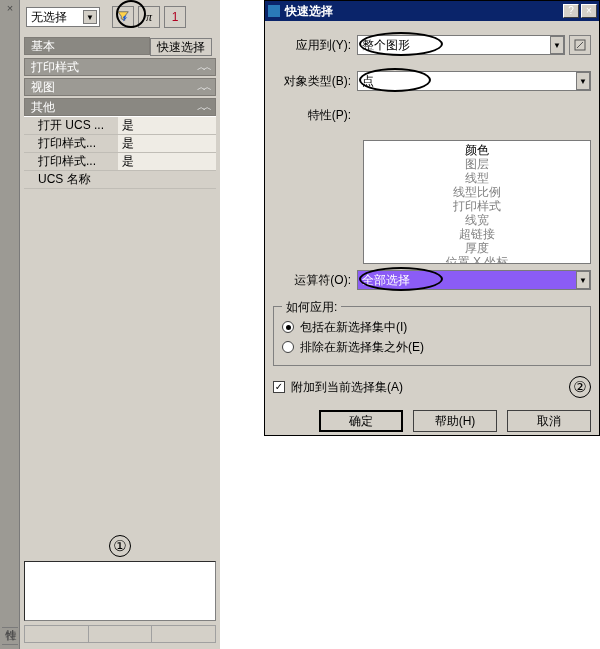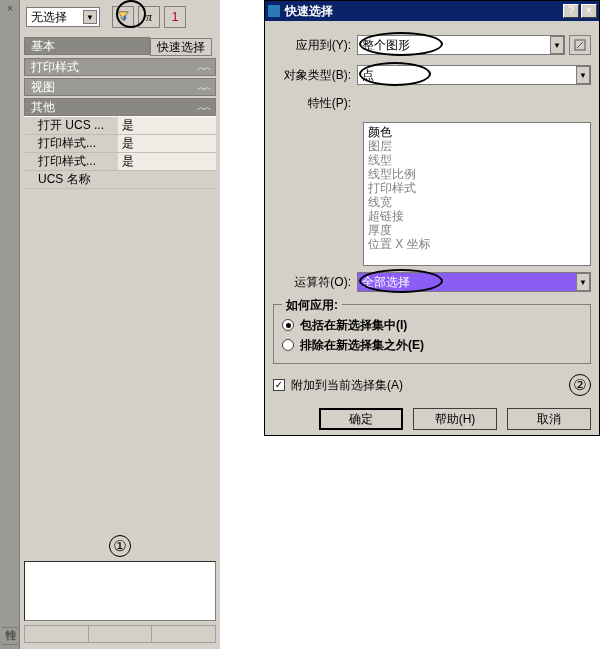--- a/index.html
+++ b/index.html
@@ -139,55 +139,55 @@
   .dlg-titlebar .tb-btn {
     width: 16px; height: 14px; background:#d4d0c8;
     border:1px solid #fff; border-right-color:#404040; border-bottom-color:#404040;
     margin-left: 2px; font-size:10px; line-height:12px; text-align:center;
     font-family: Arial, sans-serif;
   }
 
   .dlg-body { padding: 14px 8px 8px 8px; position: relative; }
 
   .field-row {
-    display: flex; align-items: center; margin-bottom: 10px; height: 20px;
+    display: flex; align-items: center; margin-bottom: 16px; height: 20px;
   }
   .field-lbl {
     width: 84px; text-align: right; padding-right: 6px;
   }
   .field-dd {
     flex: 1; height: 20px; background:#fff;
     border: 1px solid #7a7a7a;
     display:flex; align-items:center; justify-content:space-between;
     padding-left: 4px;
   }
   .field-dd .dd-arrow { height: 100%; }
   .field-side-btn {
     width: 22px; height: 20px; margin-left: 4px;
     border:1px solid #808080; background:#d4d0c8;
     font-size: 10px; display:flex;align-items:center;justify-content:center;
   }
 
   .props-list {
-    height: 144px; background:#fff; border:1px solid #7a7a7a;
+    height: 124px; background:#fff; border:1px solid #7a7a7a;
     margin-left: 90px; margin-bottom:6px;
     padding: 2px 4px; color:#808080; line-height: 14px;
     overflow: hidden;
+    text-align: center;
   }
   .props-list div:first-child { color:#000; }
 
   .op-row .field-dd {
     background: #8b5cf6; color:#fff;
   }
   .op-row .dd-arrow { background:#d4d0c8; color:#000; }
 
   .groupbox {
     border: 1px solid #808080; padding: 10px 8px 8px 8px; margin-top: 12px;
     position: relative;
-    font-weight: bold;
   }
   .groupbox-title {
     position: absolute; top: -8px; left: 8px;
     background: #d4d0c8; padding: 0 4px;
   }
   .radio-row { display:flex; align-items:center; height:20px; gap:6px; }
   .radio {
     width:12px; height:12px; border:1px solid #404040; border-radius:50%;
     background:#fff; display:inline-flex; align-items:center; justify-content:center;
   }

